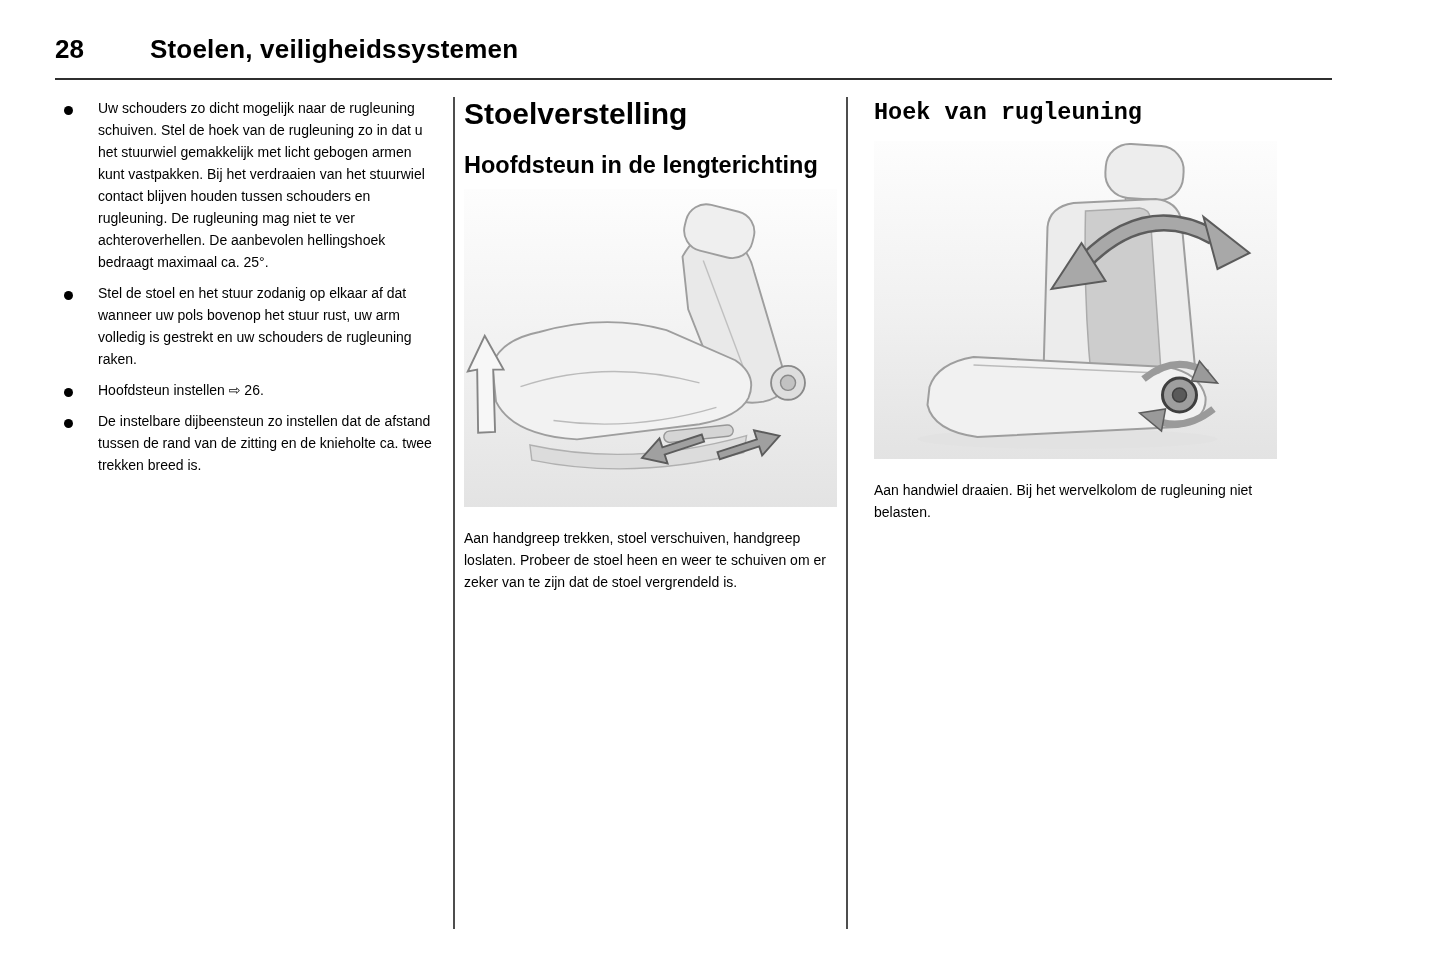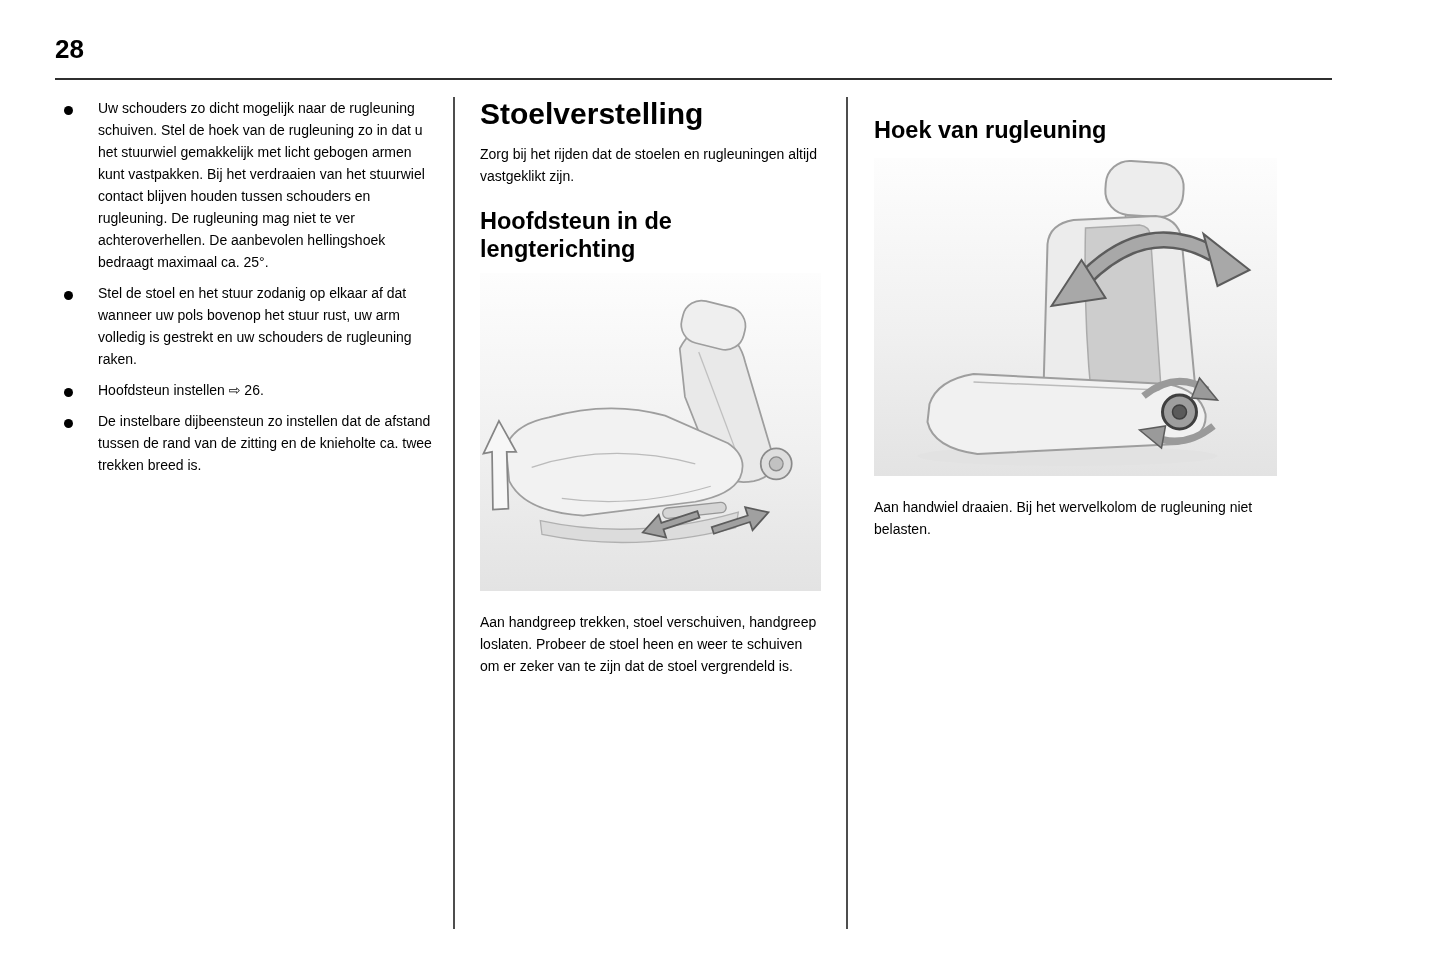--- a/index.html
+++ b/index.html
@@ -18,54 +18,55 @@
     padding-bottom:13px;
     border-bottom:2px solid #2f2f2f;
   }
   .page-number { font-size:26px; font-weight:bold; }
   .page-title  { font-size:26px; font-weight:bold; letter-spacing:0.2px; }
 
   
   .columns { display:flex; margin-top:17px; height:832px; }
   .divider { width:2px; background:#4e4e4e; align-self:stretch; }
   .col-left  { width:398px; padding-right:16px; }
-  .col-mid   { width:391px; padding:0 25px; }
+  .col-mid   { width:391px; padding:0 9px; }
   .col-right { width:429px; padding-left:26px; }
 
   p, li { font-size:14px; line-height:22px; }
 
   
   ul.instructions { list-style:none; }
   ul.instructions li { position:relative; padding-left:43px; margin-bottom:9px; }
   ul.instructions .bullet {
     position:absolute; left:9px; top:9px;
     width:9px; height:9px; border-radius:50%;
     background:#000; display:block;
   }
 
   
   h1.section-heading { font-size:30px; font-weight:bold; margin:0 0 12px 0; line-height:34px; }
   h2.sub-heading     { font-size:23.5px; font-weight:bold; margin:20px 0 10px 0; line-height:28px; }
-  .col-right h2.sub-heading { margin-top:19px; margin-bottom:14px; }
+  .col-right h2.sub-heading { margin-top:2px; margin-bottom:14px;font-family:Liberation Mono, monospace; }
 
   .figure {
     width:100%; height:318px;
     background:linear-gradient(180deg, #fdfdfd 0%, #f0f0f0 55%, #e3e3e3 100%);
     margin:10px 0 20px 0;
   }
   .figure svg { display:block; width:100%; height:100%; }
   .caption { margin-top:4px; }
 </style>
 </head>
 <body>
 
 <div class="page">
 
   <div class="header">
     <span class="page-number">28</span>
+    <span class="page-title">Stoelen, veiligheidssystemen</span>
   </div>
 
   <div class="columns">
 
     <div class="col-left">
       <ul class="instructions">
         <li>
           <span class="bullet"></span>
           <span>Uw schouders zo dicht mogelijk naar de rugleuning schuiven. Stel de hoek van de rugleuning zo in dat u het stuurwiel gemakkelijk met licht gebogen armen kunt vastpakken. Bij het verdraaien van het stuurwiel contact blijven houden tussen schouders en rugleuning. De rugleuning mag niet te ver achteroverhellen. De aanbevolen hellingshoek bedraagt maximaal ca. 25°.</span>
         </li>
@@ -81,21 +82,20 @@
           <span class="bullet"></span>
           <span>De instelbare dijbeensteun zo instellen dat de afstand tussen de rand van de zitting en de knieholte ca. twee trekken breed is.</span>
         </li>
       </ul>
     </div>
 
     <div class="divider"></div>
 
     <div class="col-mid">
       <h1 class="section-heading">Stoelverstelling</h1>
-      <p>Zorg bij het rijden dat de stoelen en rugleuningen altijd vastgeklikt zijn.</p>
       <h2 class="sub-heading">Hoofdsteun in de lengterichting</h2>
 
       <div class="figure">
         <svg viewBox="0 0 396 318" xmlns="http://www.w3.org/2000/svg">
 
           <path d="M70 262 Q 180 286 300 252 L 297 270 Q 180 300 72 278 Z" fill="#dcdcdc" stroke="#b0b0b0" stroke-width="1.5"></path>
 
           <path d="M232 62 Q 250 28 282 42 Q 302 52 308 78 L 340 186 Q 346 210 318 216 Q 290 221 272 204 L 238 118 Z" fill="#e9e9e9" stroke="#9e9e9e" stroke-width="2"></path>
           <path d="M254 66 L 302 194" fill="none" stroke="#c0c0c0" stroke-width="1.5"></path>
 

